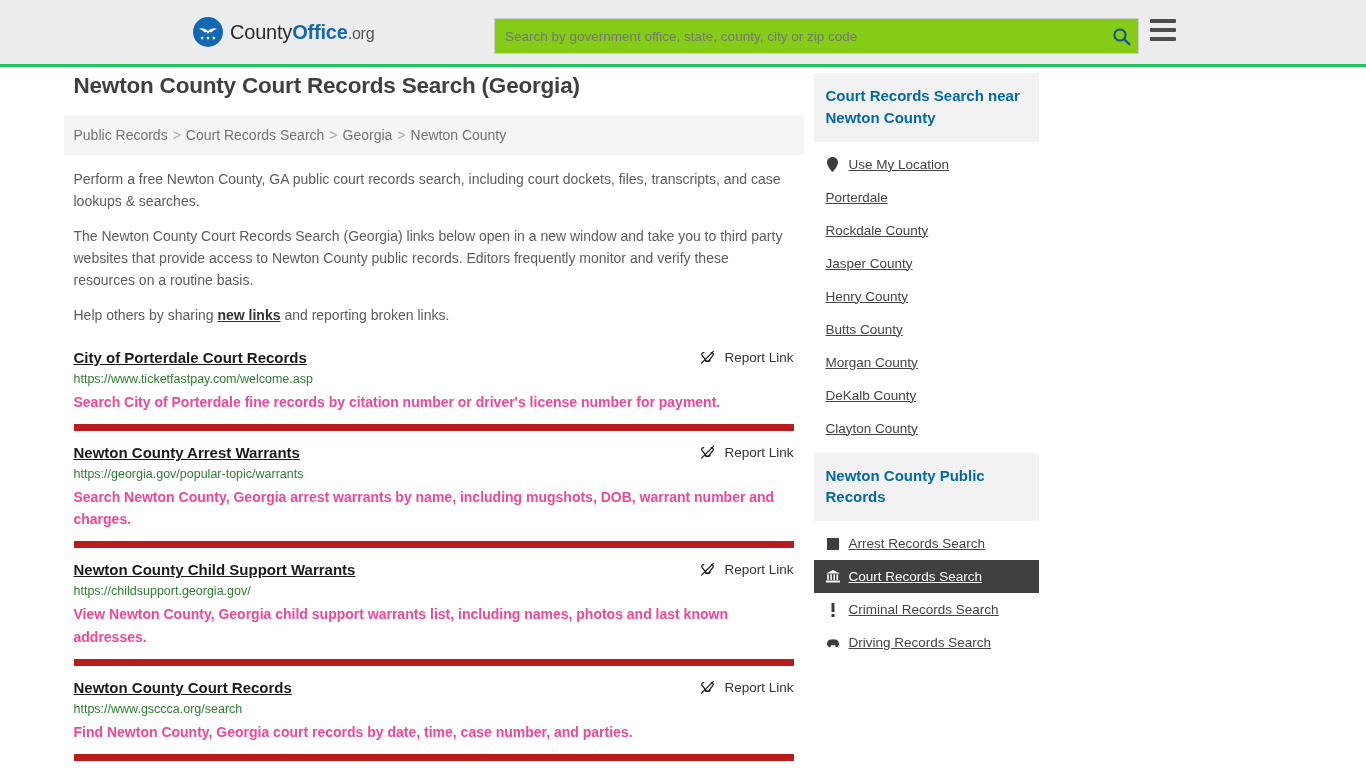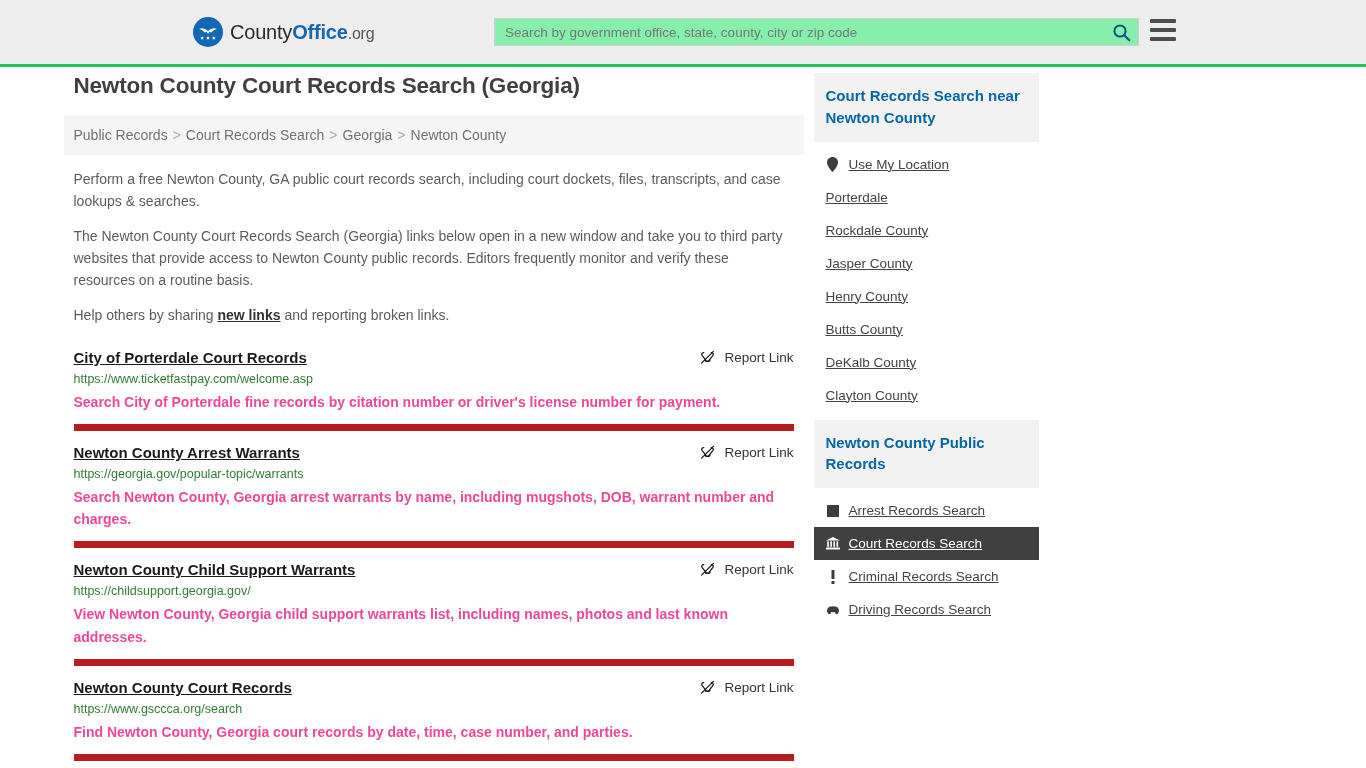--- a/index.html
+++ b/index.html
@@ -47,22 +47,22 @@
   }
   .logo-text .bold { font-weight: bold; color: #1368b3; }
   .logo-text .c1 { color: #2b2b2b; }
   .logo-text .tld { font-size: 16px; color: #555; }
 
   .search-wrap {
     position: absolute;
     left: 494px;
     top: 18px;
     width: 645px;
-    height: 28px;
-    background: #86efac;
+    height: 36px;
+    background: #84cc16;
     border: 1px solid #cfcfcf;
     display: flex;
     align-items: flex-end;
   }
   .search-input {
     flex: 1 1 auto;
     border: 0;
     outline: none;
     height: 100%;
     padding: 0 10px;
@@ -379,20 +379,23 @@
           <div class="side-link">
             <span class="lbl">Jasper County</span>
           </div>
           <div class="side-link">
             <span class="lbl">Henry County</span>
           </div>
           <div class="side-link">
             <span class="lbl">Butts County</span>
           </div>
           <div class="side-link">
+            <span class="lbl">Morgan County</span>
+          </div>
+          <div class="side-link">
             <span class="lbl">DeKalb County</span>
           </div>
           <div class="side-link">
             <span class="lbl">Clayton County</span>
           </div>
         </div>
       </div>
 
       <div class="side-box">
         <div class="side-head">Newton County Public Records</div>

